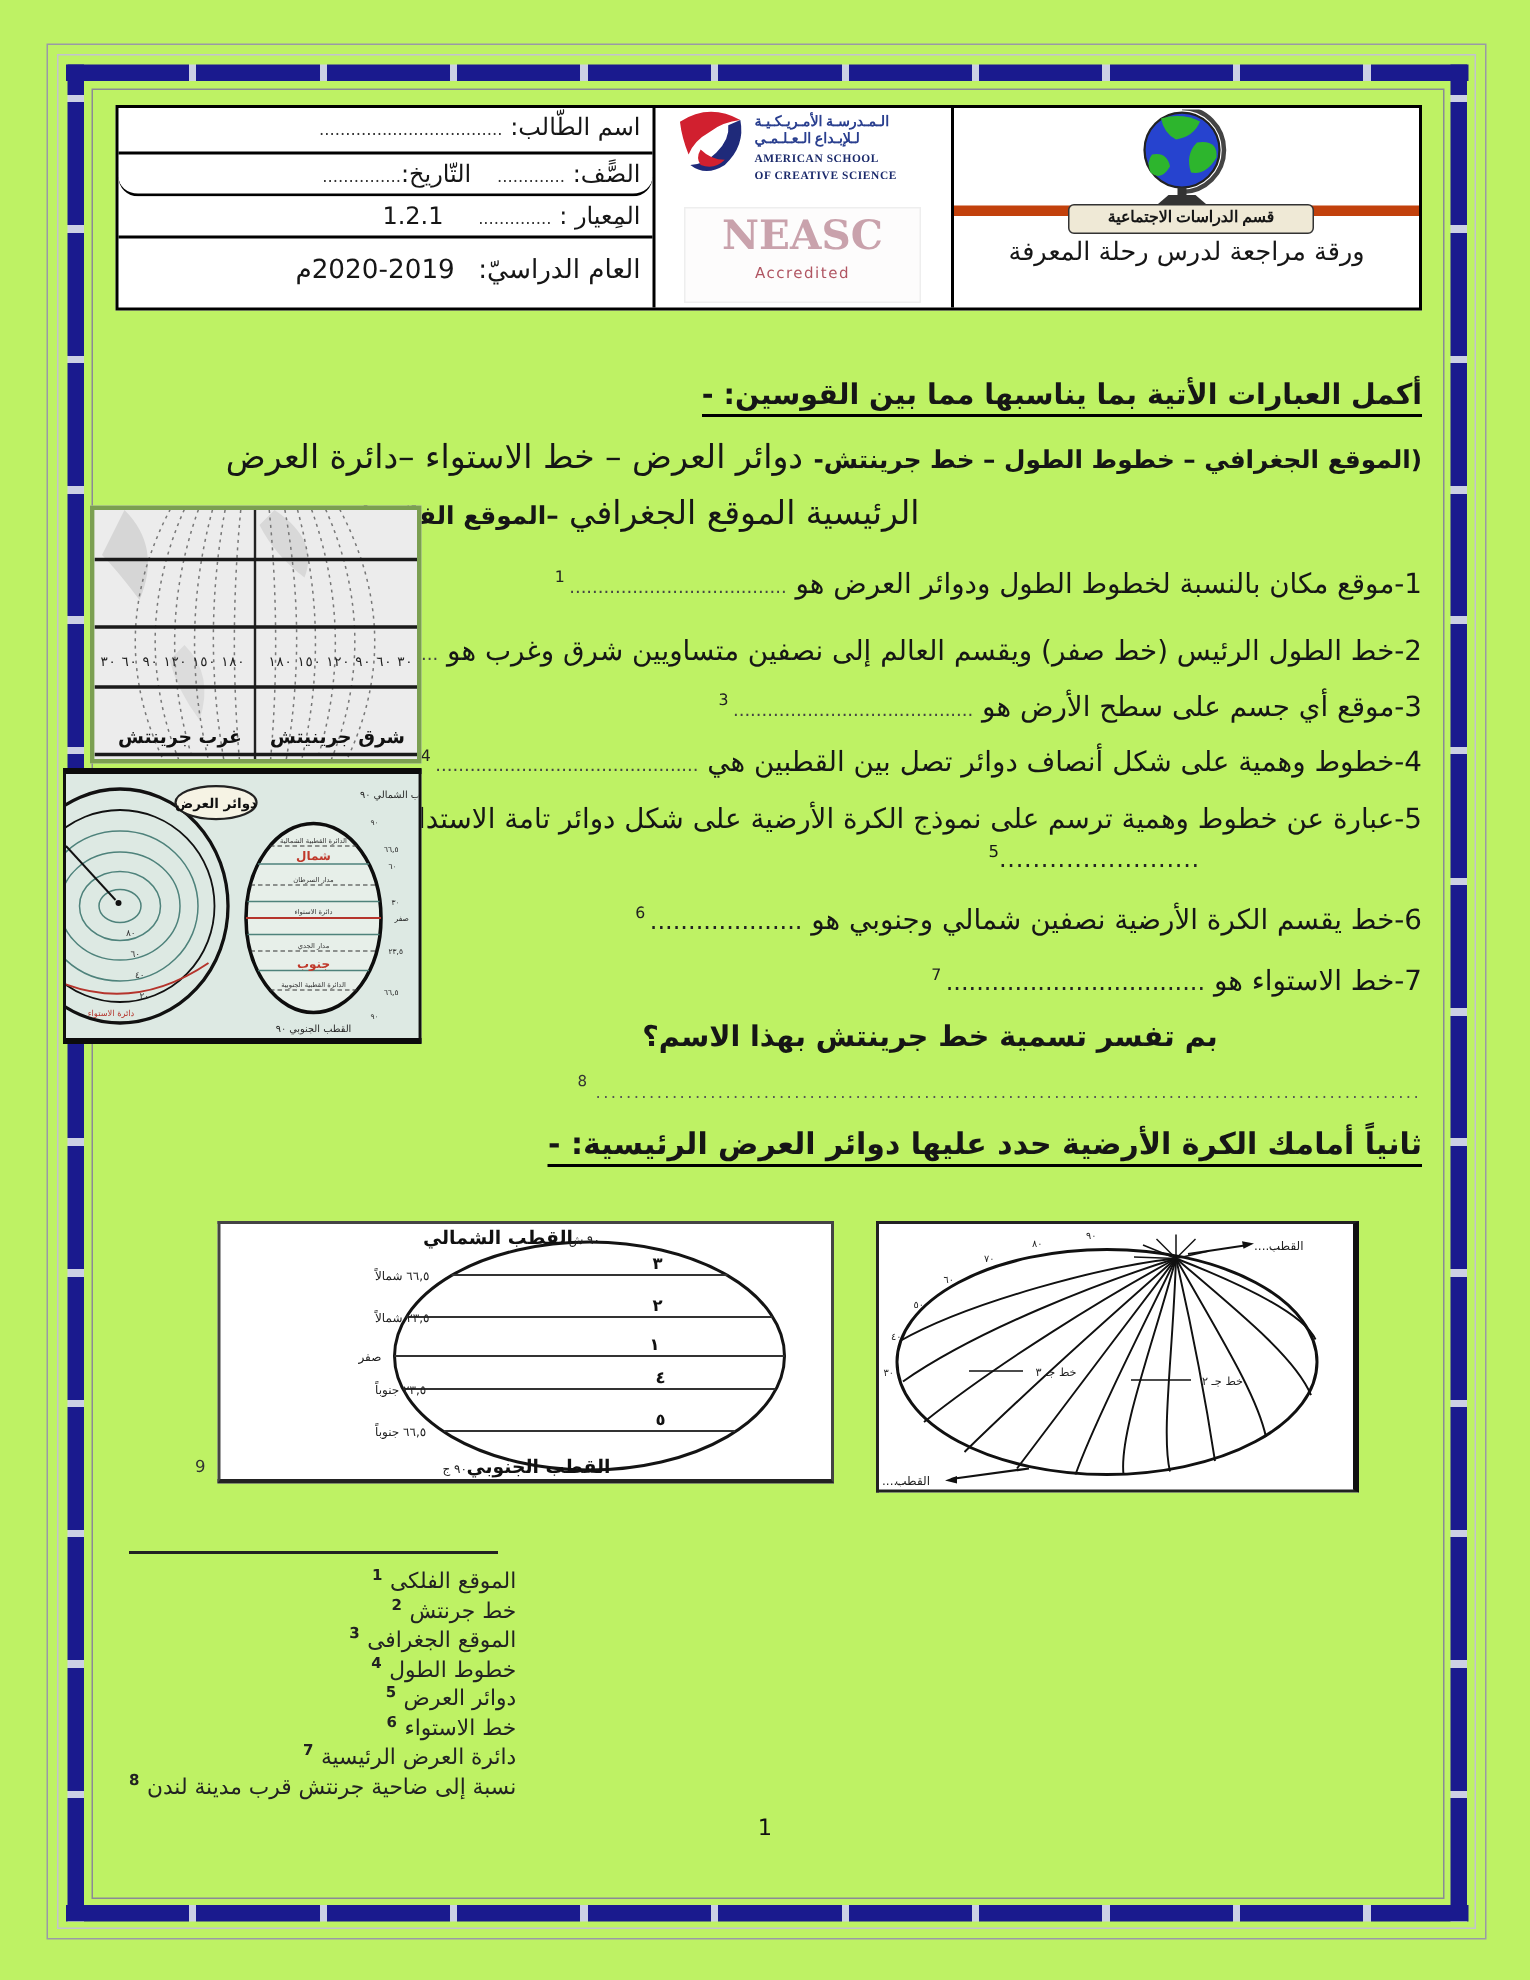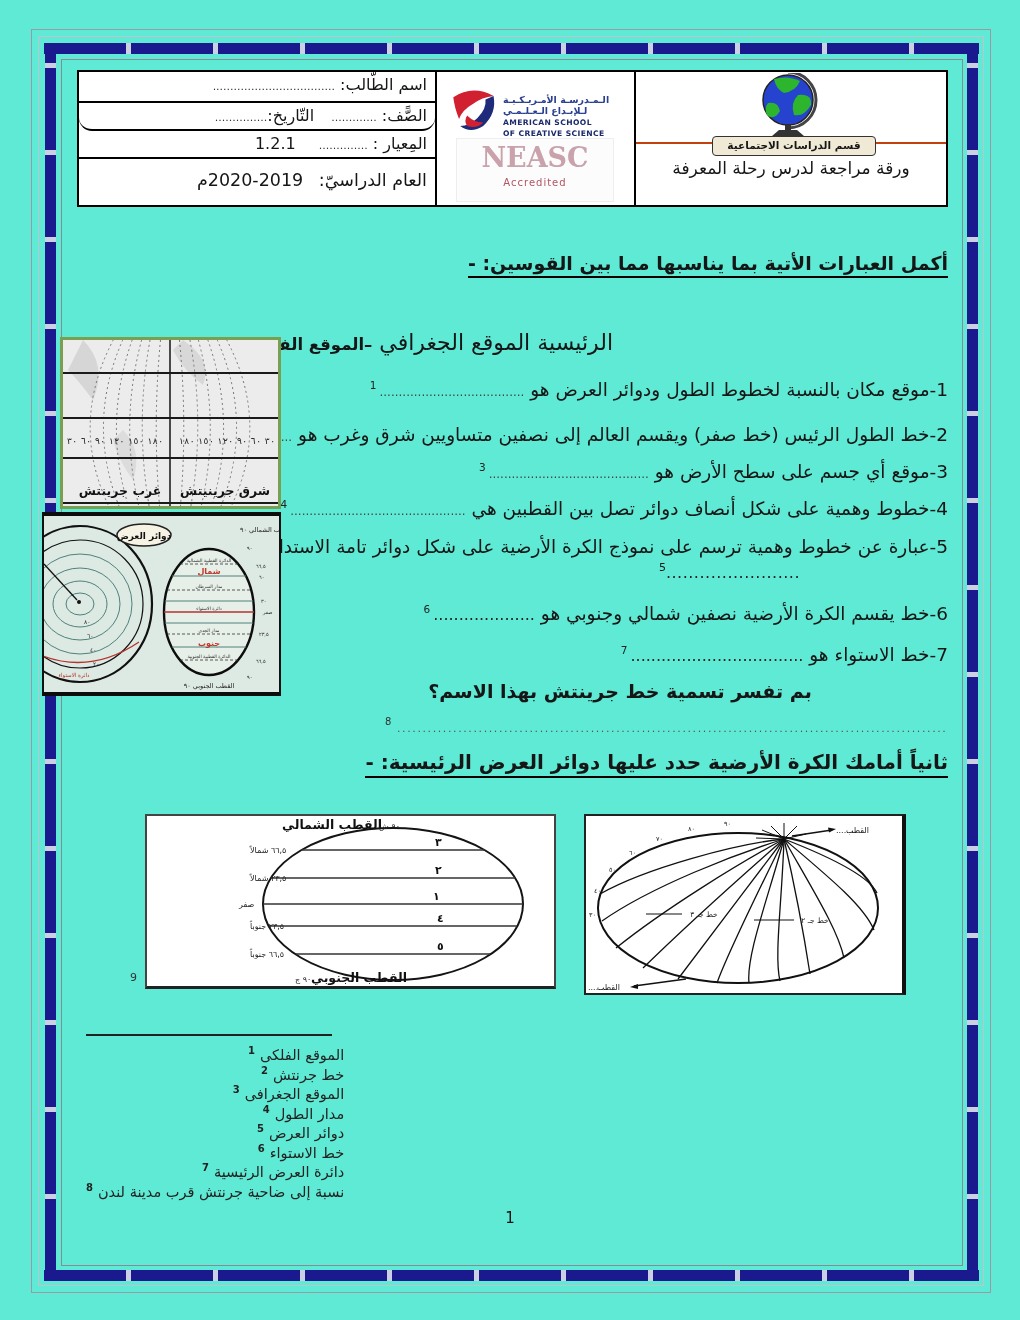--- a/index.html
+++ b/index.html
@@ -1,16 +1,16 @@
 <!DOCTYPE html>
 <html><head>
 <meta charset="utf-8">
 <style>
   html,body{margin:0;padding:0;background:#fff;}
-  .page{position:relative;width:1020px;height:1320px;background:#5eead4;overflow:hidden;
+  .page{position:relative;width:1020px;height:1320px;background:#bef264;overflow:hidden;
         font-family:"DejaVu Sans",sans-serif;color:#161616;}
   .abs{position:absolute;}
   
   .fr{position:absolute;pointer-events:none;}
   .fr-outer{left:31px;top:29px;right:29px;bottom:27px;border:1px solid #9a9aa6;}
   .fr-outer2{left:38px;top:36px;right:36px;bottom:34px;border:1px solid #c2c2cf;}
   .fr-inner{left:61px;top:59px;right:57px;bottom:54px;border:1px solid #8a8a96;}
   .band-h{background:repeating-linear-gradient(90deg,#1a1a8e 0 82px,#ccd0e4 82px 87px);}
   .band-v{background:repeating-linear-gradient(0deg,#1a1a8e 0 82px,#ccd0e4 82px 87px);}
   .bt{left:44px;right:41px;top:43px;height:11px;}
@@ -21,25 +21,25 @@
   *{box-sizing:border-box;}
   .htable{position:absolute;left:77px;top:70px;width:871px;height:137px;border:2px solid #000;background:#fff;}
   .ht-left{position:absolute;left:0;top:0;width:356px;height:100%;}
   .ht-row{border-bottom:2px solid #000;direction:rtl;text-align:right;padding:3px 8px 0 4px;
           font-size:16px;white-space:nowrap;overflow:hidden;}
   .ht-r1{height:31px;} .ht-r2{height:28px;border-radius:13px;} .ht-r3{height:28px;}
   .ht-r4{height:46px;border-bottom:none;font-size:17.5px;padding-top:11px;}
   .hdots{font-size:11px;letter-spacing:1px;color:#333;}
   .ht-mid{position:absolute;left:356px;top:0;width:201px;height:100%;border-left:2px solid #000;border-right:2px solid #000;}
   .ht-right{position:absolute;left:557px;top:0;right:0;height:100%;}
-  .ht-right-top{height:72px;border-bottom:2px solid #c2410c;position:relative;}
+  .ht-right-top{height:72px;border-bottom:7px solid #c2410c;position:relative;font-family:Liberation Serif, serif;}
   .ht-right-bottom{height:47px;display:flex;align-items:center;justify-content:center;
                    direction:rtl;font-size:17px;}
   
-  .ascs{position:absolute;left:14px;top:16px;display:flex;gap:6px;align-items:flex-end;}
+  .ascs{position:absolute;left:14px;top:0;display:flex;gap:6px;align-items:center;font-family:Liberation Serif, serif;}
   .ascs-text{padding-top:2px;}
   .ascs-ar{color:#2a3f8f;font-size:9.5px;font-weight:bold;direction:rtl;text-align:left;line-height:11px;}
   .ascs-en{color:#1b2a6b;font-size:7.6px;font-weight:bold;letter-spacing:.4px;line-height:9px;margin-top:2px;}
   .neasc{position:absolute;left:19px;top:66px;width:158px;height:64px;background:#fdfcfc;
          border:1px solid #eee;text-align:center;}
   .neasc-name{font-size:27px;font-weight:bold;color:#c9a2ac;letter-spacing:0px;line-height:38px;
               font-family:"DejaVu Serif",serif;}
   .neasc-acc{font-size:10px;color:#b05562;font-weight:normal;letter-spacing:1px;}
   .dept{position:absolute;left:76px;top:64px;width:164px;height:20px;border:1.5px solid #333;border-radius:4px;
         background:#efe9d6;font-size:10.5px;font-weight:bold;direction:rtl;text-align:center;line-height:17px;}
@@ -151,20 +151,23 @@
           </svg>
         </span>
         <div class="dept">قسم الدراسات الاجتماعية</div>
       </div>
       <div class="ht-right-bottom">ورقة مراجعة لدرس  رحلة المعرفة</div>
     </div>
   </div>
 
   <div class="h1">أكمل العبارات الأتية بما يناسبها مما بين القوسين: -</div>
 
+  <div class="wb1">
+    <span class="wb-bold">(الموقع الجغرافي – خطوط الطول – خط جرينتش-</span><span class="wb-big"> دوائر العرض – خط الاستواء –دائرة العرض</span>
+  </div>
   <div class="wb2">
     <span class="wb-big">الرئيسية الموقع الجغرافي </span><span class="wb-bold">–الموقع الفلكي)</span>
   </div>
 
   <div class="q" style="top:379px;margin-left:41px;">
     <span>1-موقع مكان بالنسبة لخطوط الطول ودوائر العرض هو </span><span class="dots-sm">......................................</span><sup>1</sup>
   </div>
   <div class="q" style="top:424px;">
     <span>2-خط الطول الرئيس (خط صفر) ويقسم العالم إلى نصفين متساويين  شرق وغرب هو </span><span class="dots-sm">.............</span><sup>2</sup>
   </div>
@@ -364,21 +367,21 @@
         <text x="3" y="101">٣٠</text>
       </g>
     </svg>
   </div>
 
   <div class="fnsep"></div>
   <div class="fns">
     <div class="fn"><sup>1</sup><span class="ar">الموقع الفلكى</span></div>
     <div class="fn"><sup>2</sup><span class="ar">خط جرنتش</span></div>
     <div class="fn"><sup>3</sup><span class="ar">الموقع الجغرافى</span></div>
-    <div class="fn"><sup>4</sup><span class="ar">مدار الطول</span></div>
+    <div class="fn"><sup>4</sup><span class="ar">خطوط الطول</span></div>
     <div class="fn"><sup>5</sup><span class="ar">دوائر العرض</span></div>
     <div class="fn"><sup>6</sup><span class="ar">خط الاستواء</span></div>
     <div class="fn"><sup>7</sup><span class="ar">دائرة العرض الرئيسية</span></div>
     <div class="fn"><sup>8</sup><span class="ar">نسبة إلى ضاحية جرنتش قرب مدينة لندن</span></div>
   </div>
 
   <div class="pageno">1</div>
 </div>
 
 </body></html>

